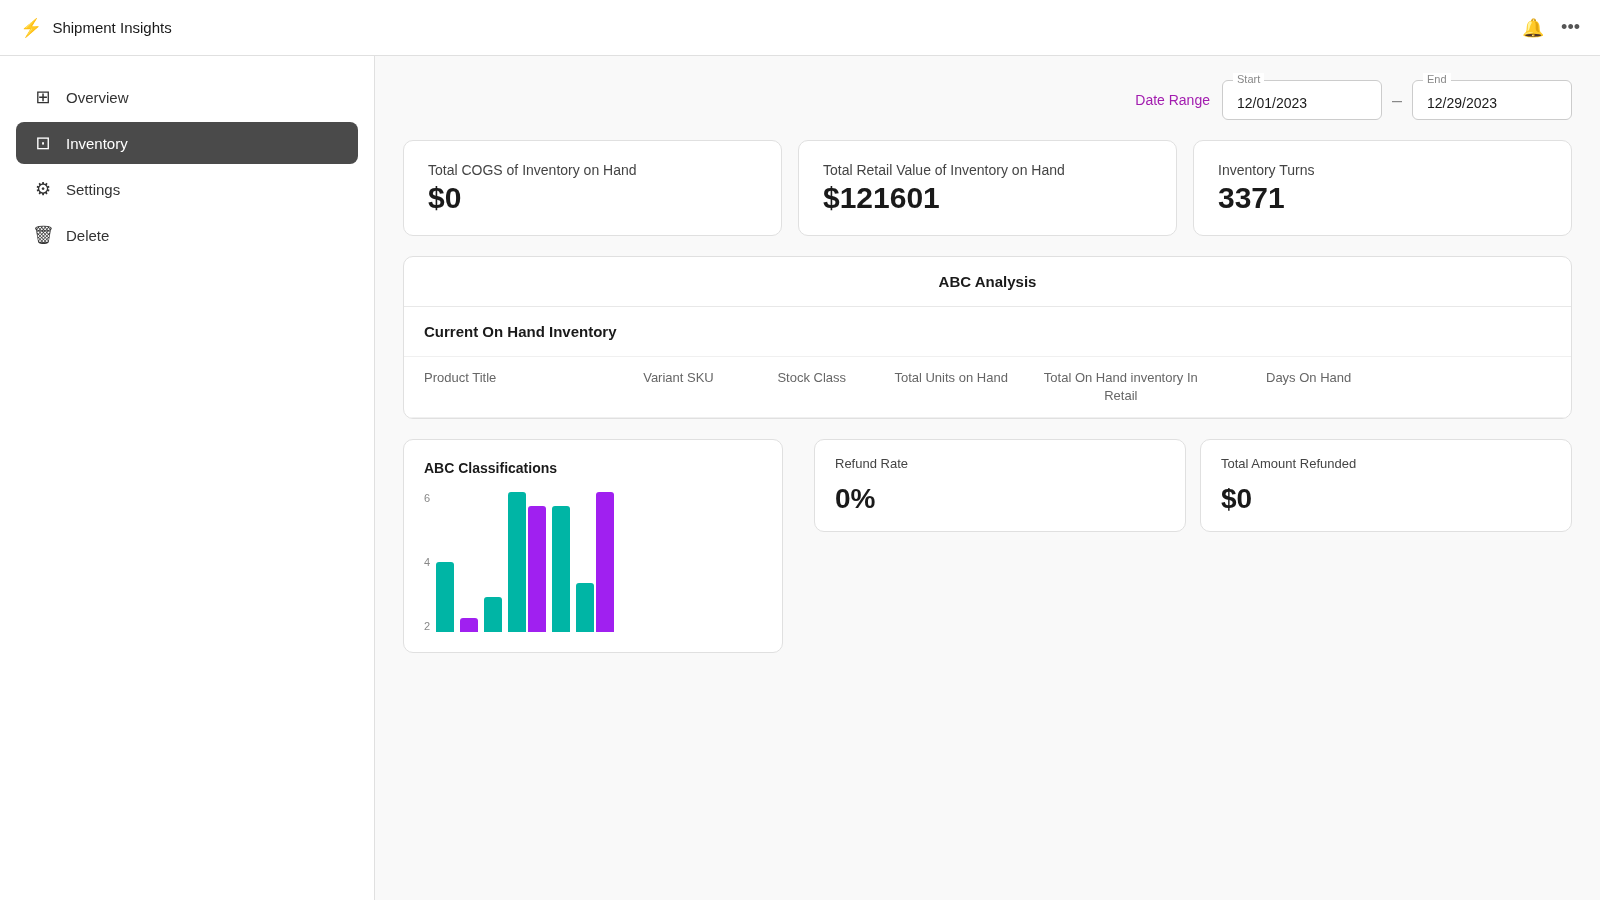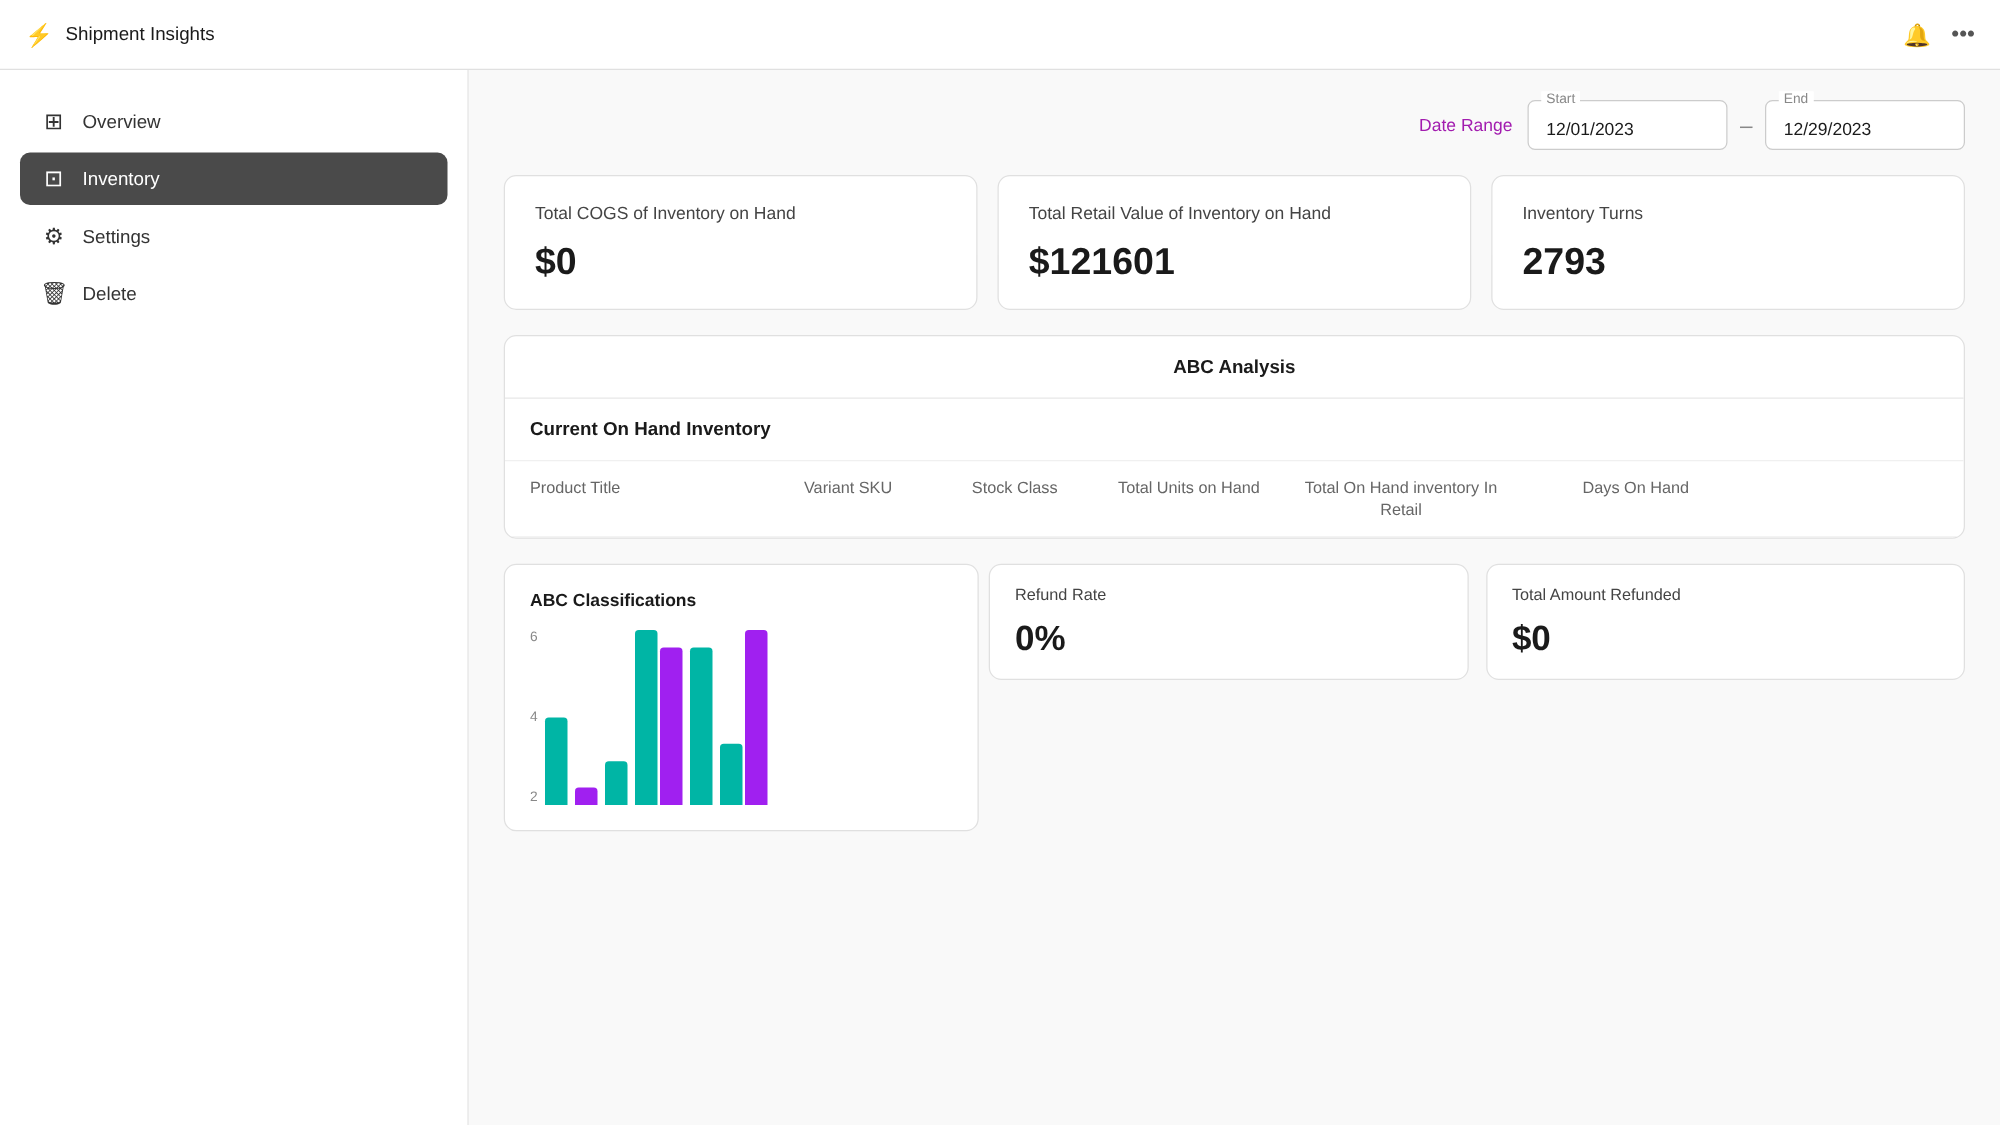--- a/index.html
+++ b/index.html
@@ -50,21 +50,21 @@
       background: #fff; padding: 0 4px;
     }
     .date-field-value { font-size: 14px; color: #1a1a1a; }
 
     
     .stat-cards-row { display: flex; gap: 16px; margin-bottom: 20px; }
     .stat-card {
       background: #fff; border: 1px solid #e0e0e0; border-radius: 10px;
       padding: 20px 24px; flex: 1;
     }
-    .stat-card-title { font-size: 14px; color: #444; margin-bottom: 12px; font-weight: 500; line-height: 1.4; }
+    .stat-card-title { font-size: 14px; color: #444; margin-bottom: 0; font-weight: 500; line-height: 1.4; }
     .stat-card-value { font-size: 30px; font-weight: 700; color: #1a1a1a; }
 
     
     .abc-section {
       background: #fff; border: 1px solid #e0e0e0; border-radius: 10px;
       margin-bottom: 20px; overflow: hidden;
     }
     .abc-section-header {
       text-align: center; padding: 16px; font-size: 15px; font-weight: 600;
       border-bottom: 1px solid #e8e8e8;
@@ -73,21 +73,21 @@
     .inventory-table-title { font-size: 15px; font-weight: 600; padding: 16px 20px; border-bottom: 1px solid #f0f0f0; }
     .table-header-row {
       display: grid;
       grid-template-columns: 1.5fr 1.2fr 1fr 1.3fr 1.5fr 1.6fr 1.2fr;
       padding: 12px 20px; border-bottom: 1px solid #f0f0f0;
     }
     .table-header-cell { font-size: 13px; color: #666; font-weight: 500; text-align: center; line-height: 1.4; }
     .table-header-cell:first-child { text-align: left; }
 
     
-    .bottom-section { display: flex; gap: 8px; }
+    .bottom-section { display: flex; gap: 31px; }
     .abc-chart-card {
       background: #fff; border: 1px solid #e0e0e0; border-radius: 10px;
       padding: 20px; flex: 0 0 380px;
     }
     .abc-chart-title { font-size: 14px; font-weight: 600; margin-bottom: 16px; }
     .right-cards { display: flex; flex-direction: column; gap: 14px; flex: 1; }
     .right-cards-row { display: flex; gap: 14px; }
     .mini-card {
       background: #fff; border: 1px solid #e0e0e0; border-radius: 10px;
       padding: 16px 20px; flex: 1;
@@ -160,21 +160,21 @@
         <div class="stat-card">
           <div class="stat-card-title">Total COGS of Inventory on Hand</div>
           <div class="stat-card-value">$0</div>
         </div>
         <div class="stat-card">
           <div class="stat-card-title">Total Retail Value of Inventory on Hand</div>
           <div class="stat-card-value">$121601</div>
         </div>
         <div class="stat-card">
           <div class="stat-card-title">Inventory Turns</div>
-          <div class="stat-card-value">2793</div>
+          <div class="stat-card-value">3371</div>
         </div>
       </div>
 
       <div class="abc-section">
         <div class="abc-section-header">ABC Analysis</div>
         <div class="inventory-table-section">
           <div class="inventory-table-title">Current On Hand Inventory</div>
           <div class="table-header-row">
             <div class="table-header-cell">Product Title</div>
             <div class="table-header-cell">Variant SKU</div>

